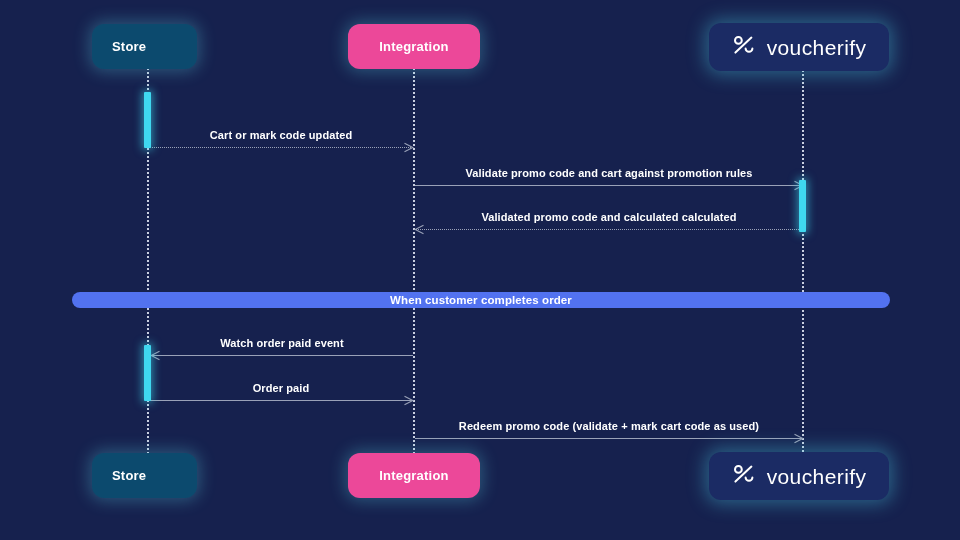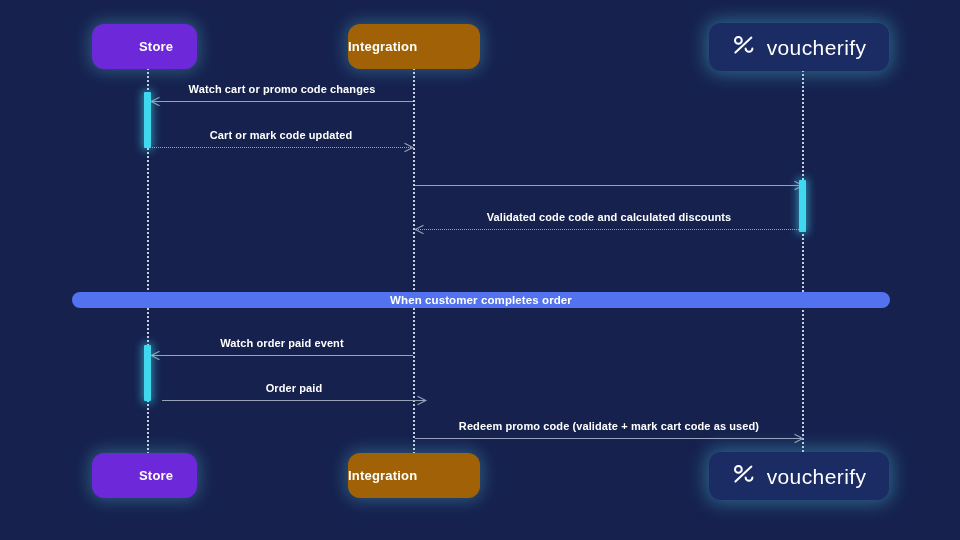--- a/index.html
+++ b/index.html
@@ -24,27 +24,28 @@
     border-radius: 12px;
     display: flex;
     align-items: center;
     font-size: 13px;
     font-weight: bold;
     letter-spacing: .2px;
     color: #ffffff;
     z-index: 6;
   }
   .actor.store {
-    background: #6d28d9;
+    background: #0c4a6e;
     box-shadow: 0 0 16px 3px rgba(93,212,229,.30);
-    padding-left: 47px;
+    padding-left: 20px;
   }
   .actor.integration {
-    background: #a16207;
+    background: #ec4899;
     box-shadow: 0 0 16px 3px rgba(93,212,229,.30);
+    justify-content: center;
   }
   .actor.voucherify {
     background: #1b2b64;
     box-shadow: 0 0 18px 4px rgba(77,206,230,.38);
     justify-content: center;
     gap: 10px;
   }
 
   
   .vf-logo {
@@ -156,51 +157,43 @@
         <svg width="24" height="24" viewBox="0 0 24 24" aria-hidden="true">
           <circle cx="6.4" cy="6.4" r="3.4" fill="none" stroke="#ffffff" stroke-width="2"></circle>
           <line x1="3.4" y1="18.6" x2="19.4" y2="3.6" stroke="#ffffff" stroke-width="2" stroke-linecap="round"></line>
           <path d="M13.6 14.4 a3.4 3.4 0 0 0 6.8 0" fill="none" stroke="#ffffff" stroke-width="2" stroke-linecap="round"></path>
         </svg>
       </span>
       <span class="vf-word">voucherify</span>
     </span>
   </div>
 
-  <div class="msg left" style="left:151px; top:76px; width:262px; height:26px;">
-    <span class="label">Watch cart or promo code changes</span>
-    <span class="line"></span>
-    <span class="head">
-      <svg width="11" height="11" viewBox="0 0 11 11">
-          <path d="M9.5 1.3 L1.2 5.5 L9.5 9.7" fill="none" stroke="#9aa2b8" stroke-width="1.1"></path>
-        </svg>
-    </span>
-  </div>
 
   <div class="msg right dashed" style="left:149px; top:122px; width:264px; height:26px;">
     <span class="label">Cart or mark code updated</span>
     <span class="line"></span>
     <span class="head">
       <svg width="11" height="11" viewBox="0 0 11 11">
           <path d="M1.5 1.3 L9.8 5.5 L1.5 9.7" fill="none" stroke="#9aa2b8" stroke-width="1.1"></path>
         </svg>
     </span>
   </div>
 
   <div class="msg right" style="left:415px; top:160px; width:388px; height:26px;">
+    <span class="label">Validate promo code and cart against promotion rules</span>
     <span class="line"></span>
     <span class="head">
       <svg width="11" height="11" viewBox="0 0 11 11">
           <path d="M1.5 1.3 L9.8 5.5 L1.5 9.7" fill="none" stroke="#9aa2b8" stroke-width="1.1"></path>
         </svg>
     </span>
   </div>
 
   <div class="msg left dashed" style="left:415px; top:204px; width:388px; height:26px;">
-    <span class="label">Validated code code and calculated discounts</span>
+    <span class="label">Validated promo code and calculated calculated</span>
     <span class="line"></span>
     <span class="head">
       <svg width="11" height="11" viewBox="0 0 11 11">
           <path d="M9.5 1.3 L1.2 5.5 L9.5 9.7" fill="none" stroke="#9aa2b8" stroke-width="1.1"></path>
         </svg>
     </span>
   </div>
 
 
   <div class="banner" style="left:72px; top:292px; width:818px; height:16px;">
@@ -210,21 +203,21 @@
   <div class="msg left" style="left:151px; top:330px; width:262px; height:26px;">
     <span class="label">Watch order paid event</span>
     <span class="line"></span>
     <span class="head">
       <svg width="11" height="11" viewBox="0 0 11 11">
           <path d="M9.5 1.3 L1.2 5.5 L9.5 9.7" fill="none" stroke="#9aa2b8" stroke-width="1.1"></path>
         </svg>
     </span>
   </div>
 
-  <div class="msg right" style="left:162px; top:375px; width:264px; height:26px;">
+  <div class="msg right" style="left:149px; top:375px; width:264px; height:26px;">
     <span class="label">Order paid</span>
     <span class="line"></span>
     <span class="head">
       <svg width="11" height="11" viewBox="0 0 11 11">
           <path d="M1.5 1.3 L9.8 5.5 L1.5 9.7" fill="none" stroke="#9aa2b8" stroke-width="1.1"></path>
         </svg>
     </span>
   </div>
 
   <div class="msg right" style="left:415px; top:413px; width:388px; height:26px;">

